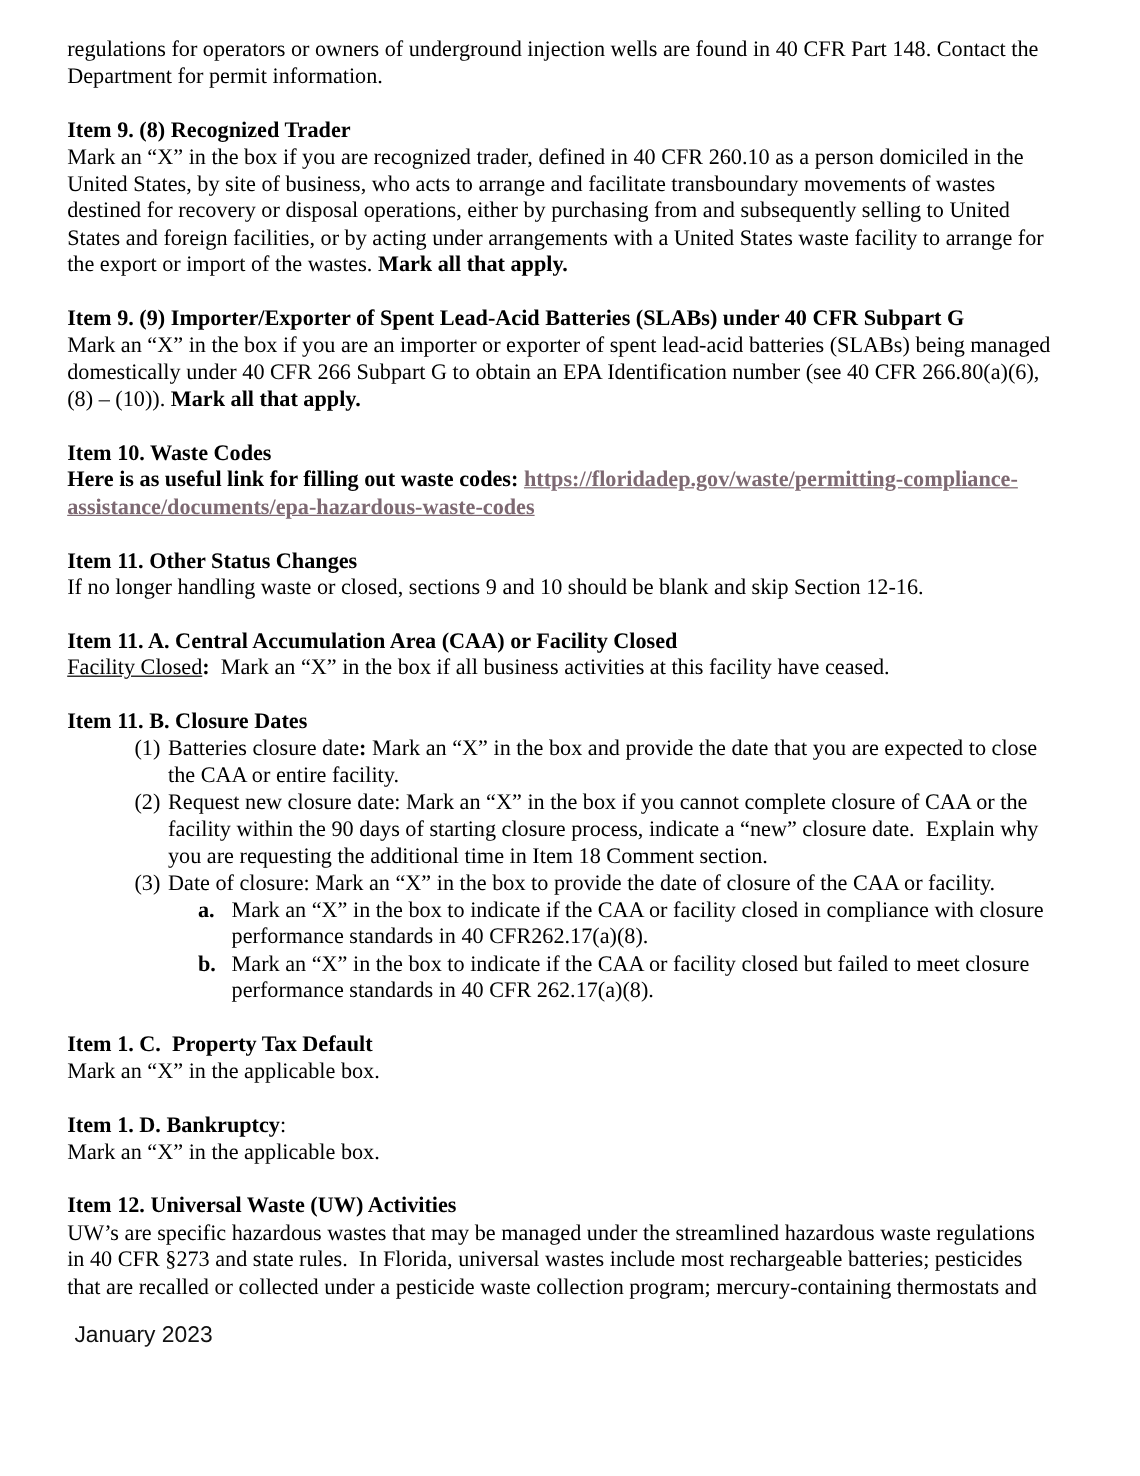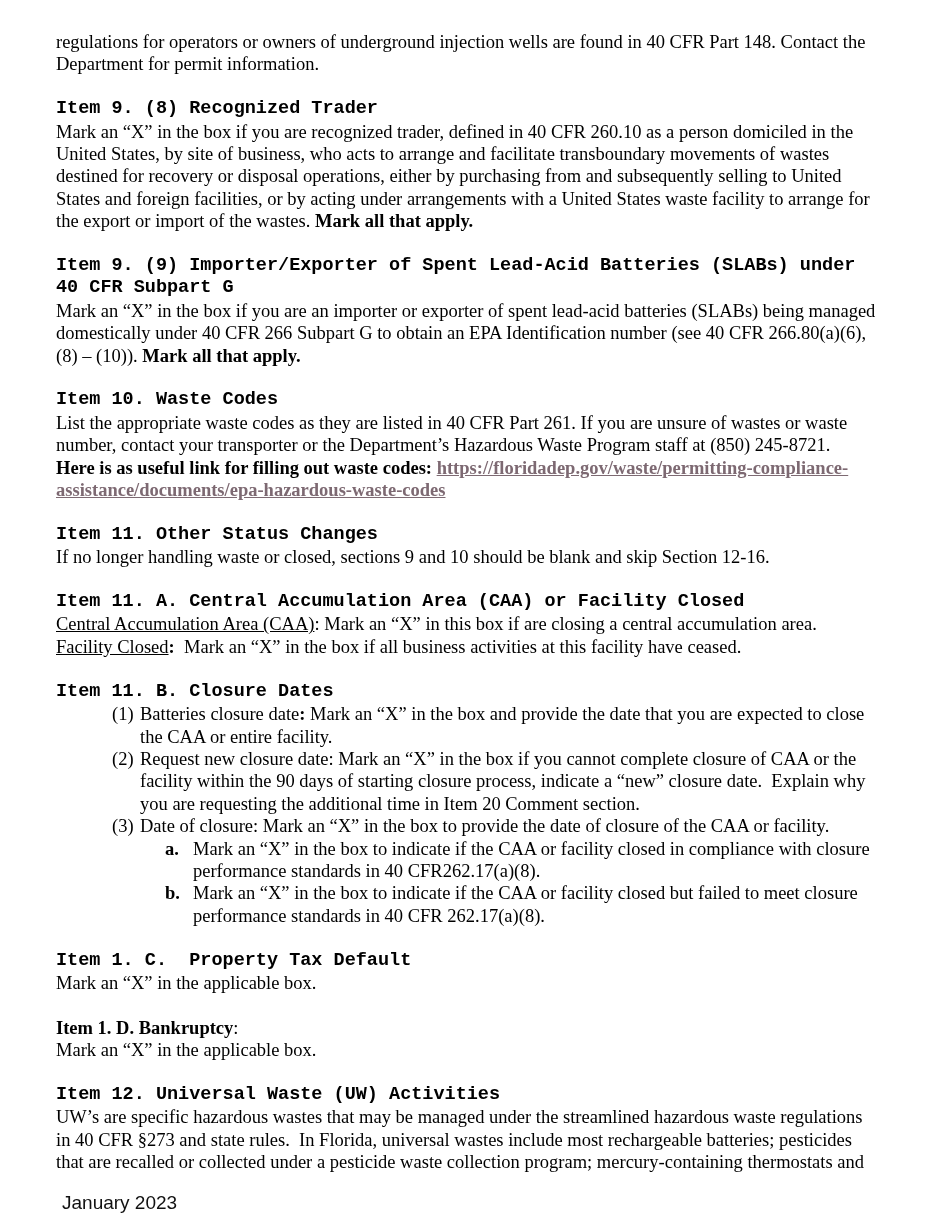--- a/index.html
+++ b/index.html
@@ -10,21 +10,21 @@
     padding: 31px 70px 0 56px;
     background: #ffffff;
     color: #000000;
     font-family: "Liberation Serif", "DejaVu Serif", serif;
     font-size: 18.5px;
     line-height: 22.4px;
     overflow: hidden;
   }
   p { margin: 0; }
   .block { margin-top: 22.4px; }
-  .heading { font-weight: 700; font-family: Liberation Mono, monospace; }
+  .heading { font-weight: 700; }
   .b { font-weight: 700; }
   .u { text-decoration: underline; }
   .t { white-space: pre-wrap; }
   .link {
     color: #7d6972;
     font-weight: 700;
     text-decoration: underline;
     word-break: break-word;
   }
   ul.numlist, ul.sublist { list-style: none; margin: 0; padding: 0; }
@@ -53,45 +53,43 @@
     <p><span class="t">Mark an “X” in the box if you are recognized trader, defined in 40 CFR 260.10 as a person domiciled in the United States, by site of business, who acts to arrange and facilitate transboundary movements of wastes destined for recovery or disposal operations, either by purchasing from and subsequently selling to United States and foreign facilities, or by acting under arrangements with a United States waste facility to arrange for the export or import of the wastes. </span><span class="t b">Mark all that apply.</span></p>
   </div>
 
   <div class="block">
     <p class="heading">Item 9. (9) Importer/Exporter of Spent Lead-Acid Batteries (SLABs) under 40 CFR Subpart G</p>
     <p><span class="t">Mark an “X” in the box if you are an importer or exporter of spent lead-acid batteries (SLABs) being managed domestically under 40 CFR 266 Subpart G to obtain an EPA Identification number (see 40 CFR 266.80(a)(6), (8) – (10)). </span><span class="t b">Mark all that apply.</span></p>
   </div>
 
   <div class="block">
     <p class="heading">Item 10. Waste Codes</p>
-    <p><span class="t">List the appropriate waste codes as they are listed in 40 CFR Part 261. If you are unsure of wastes or waste number, contact your transporter or the Department’s Hazardous Waste Program staff at (850) 245-8721.</span></p>
     <p><span class="t b">Here is as useful link for filling out waste codes: </span><a class="link t" href="#">https://floridadep.gov/waste/permitting-compliance-assistance/documents/epa-hazardous-waste-codes</a></p>
   </div>
 
   <div class="block">
     <p class="heading">Item 11. Other Status Changes</p>
     <p><span class="t">If no longer handling waste or closed, sections 9 and 10 should be blank and skip Section 12-16.</span></p>
   </div>
 
   <div class="block">
     <p class="heading">Item 11. A. Central Accumulation Area (CAA) or Facility Closed</p>
-    <p><span class="t u">Central Accumulation Area (CAA)</span><span class="t">: Mark an “X” in this box if are closing a central accumulation area.</span></p>
     <p><span class="t u">Facility Closed</span><span class="t b">:</span><span class="t">  Mark an “X” in the box if all business activities at this facility have ceased.</span></p>
   </div>
 
   <div class="block">
     <p class="heading">Item 11. B. Closure Dates</p>
     <ul class="numlist">
       <li>
         <span class="marker t">(1)</span>
         <span class="txt"><span class="t">Batteries closure date</span><span class="t b">:</span><span class="t"> Mark an “X” in the box and provide the date that you are expected to close the CAA or entire facility.</span></span>
       </li>
       <li>
         <span class="marker t">(2)</span>
-        <span class="txt"><span class="t">Request new closure date: Mark an “X” in the box if you cannot complete closure of CAA or the facility within the 90 days of starting closure process, indicate a “new” closure date.  Explain why you are requesting the additional time in Item 20 Comment section.</span></span>
+        <span class="txt"><span class="t">Request new closure date: Mark an “X” in the box if you cannot complete closure of CAA or the facility within the 90 days of starting closure process, indicate a “new” closure date.  Explain why you are requesting the additional time in Item 18 Comment section.</span></span>
       </li>
       <li>
         <span class="marker t">(3)</span>
         <span class="txt"><span class="t">Date of closure: Mark an “X” in the box to provide the date of closure of the CAA or facility.</span></span>
       </li>
     </ul>
     <ul class="sublist">
       <li>
         <span class="marker t">a.</span>
         <span class="txt"><span class="t">Mark an “X” in the box to indicate if the CAA or facility closed in compliance with closure performance standards in 40 CFR262.17(a)(8).</span></span>

